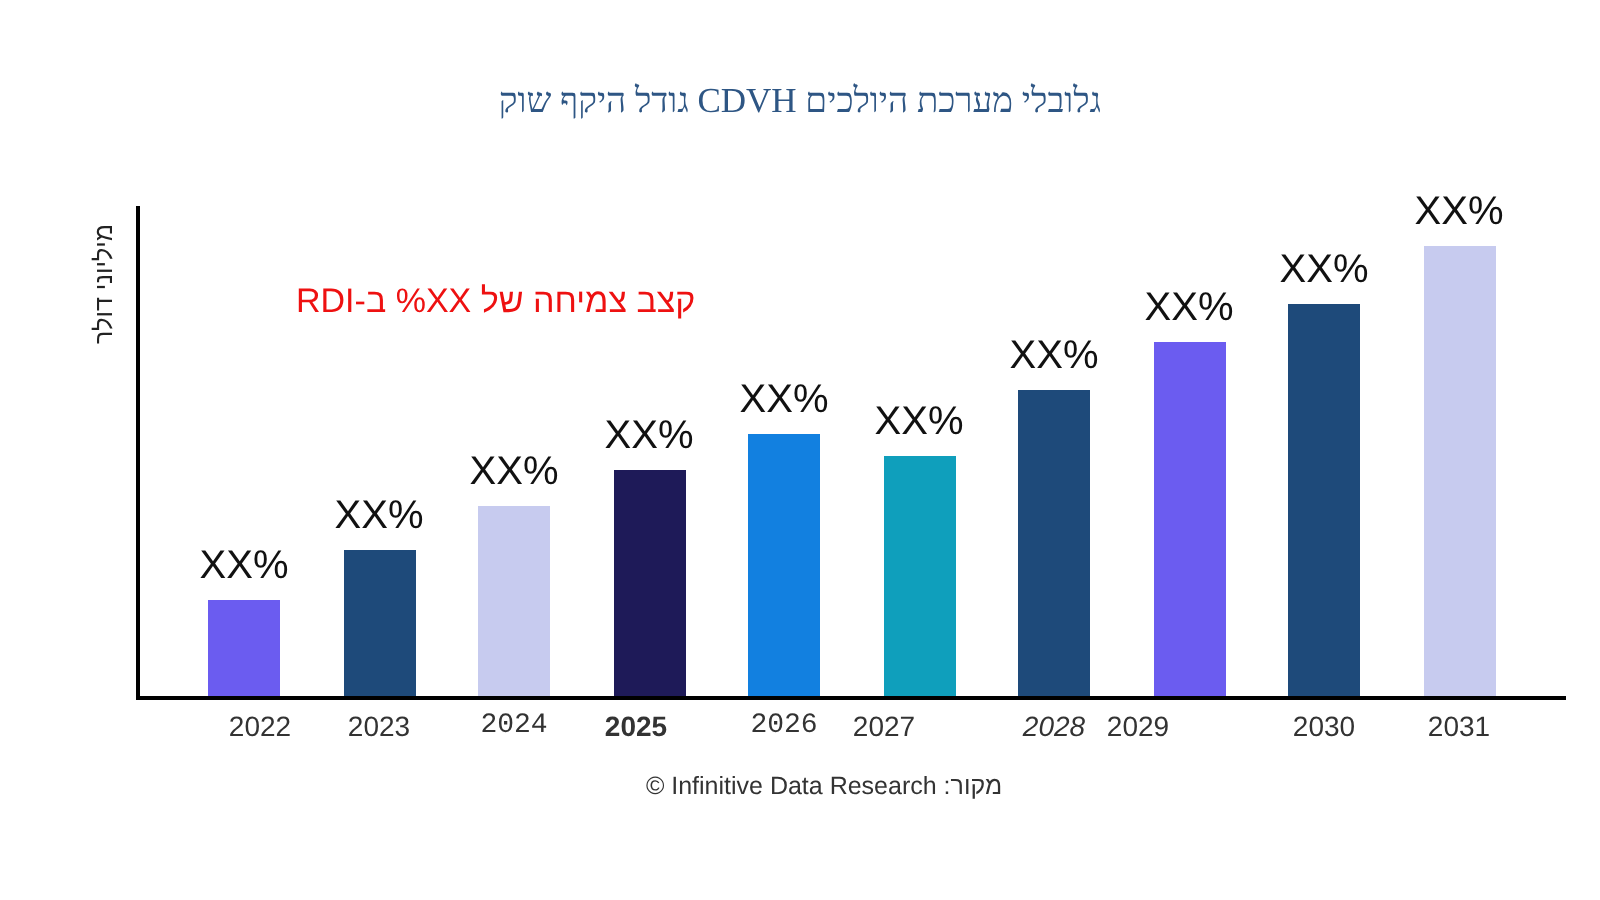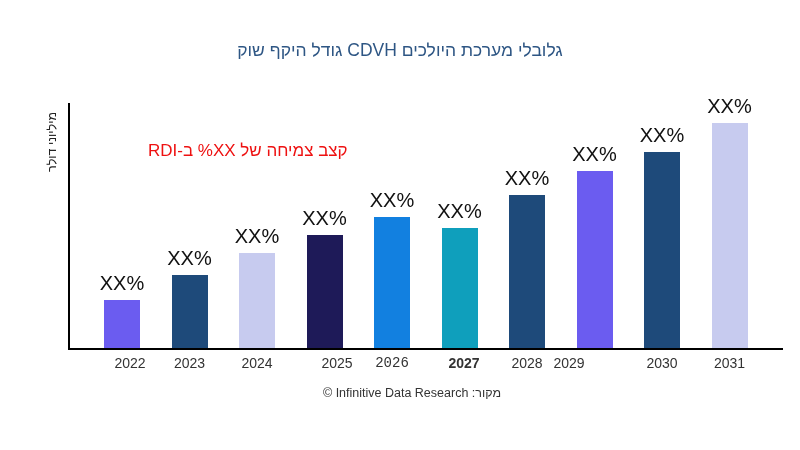--- a/index.html
+++ b/index.html
@@ -30,20 +30,21 @@
     left: 0;
     top: 40px;
     width: 800px;
     text-align: center;
     font-size: 17.5px;
     color: #2e5684;
     direction: rtl;
     unicode-bidi: bidi-override;
     white-space: nowrap;
     letter-spacing: 0px;
+    font-family: Liberation Serif, serif;
   }
 
   
   #plot-area {
     position: absolute;
     left: 68px;
     top: 103px;
     width: 720px;
     height: 247px;
   }
@@ -194,25 +195,25 @@
         <div class="bar-group" style="left: 643.5px; width: 36px; height: 225px;">
           <div class="bar-rect" style="height: 225px; background: rgb(199, 203, 239);"></div>
           <div class="bar-value-label" style="bottom: 230px;">XX%</div>
         </div>
       </div>
   </div>
 
   <div id="x-tick-layer">
       <div class="x-tick-label" style="left: 90px; width: 80px;">2022</div>
       <div class="x-tick-label" style="left: 149.5px; width: 80px;">2023</div>
-      <div class="x-tick-label" style="left: 217px; width: 80px;">2024</div>
-      <div class="x-tick-label" style="left: 297px; width: 80px;">2025</div>
+      <div class="x-tick-label" style="left: 217px; width: 80px; font-family: Liberation Mono, monospace;">2024</div>
+      <div class="x-tick-label" style="left: 278px; width: 80px; font-weight: bold;">2025</div>
       <div class="x-tick-label" style="left: 352px; width: 80px; font-family: Liberation Mono, monospace;">2026</div>
-      <div class="x-tick-label" style="left: 424px; width: 80px; font-weight: bold;">2027</div>
-      <div class="x-tick-label" style="left: 487px; width: 80px;">2028</div>
+      <div class="x-tick-label" style="left: 402px; width: 80px;">2027</div>
+      <div class="x-tick-label" style="left: 487px; width: 80px; font-style: italic;">2028</div>
       <div class="x-tick-label" style="left: 529px; width: 80px;">2029</div>
       <div class="x-tick-label" style="left: 622px; width: 80px;">2030</div>
       <div class="x-tick-label" style="left: 689.5px; width: 80px;">2031</div>
     </div>
 
   <div id="source-note">מקור: Infinitive Data Research ©</div>
 
 </div>
 
 </body></html>

